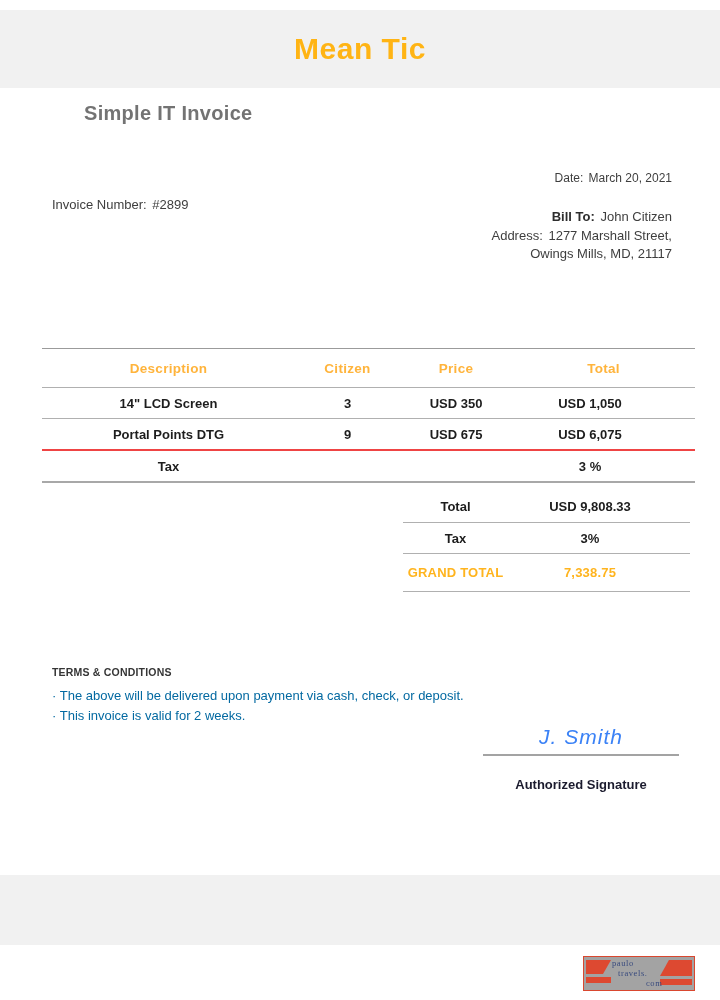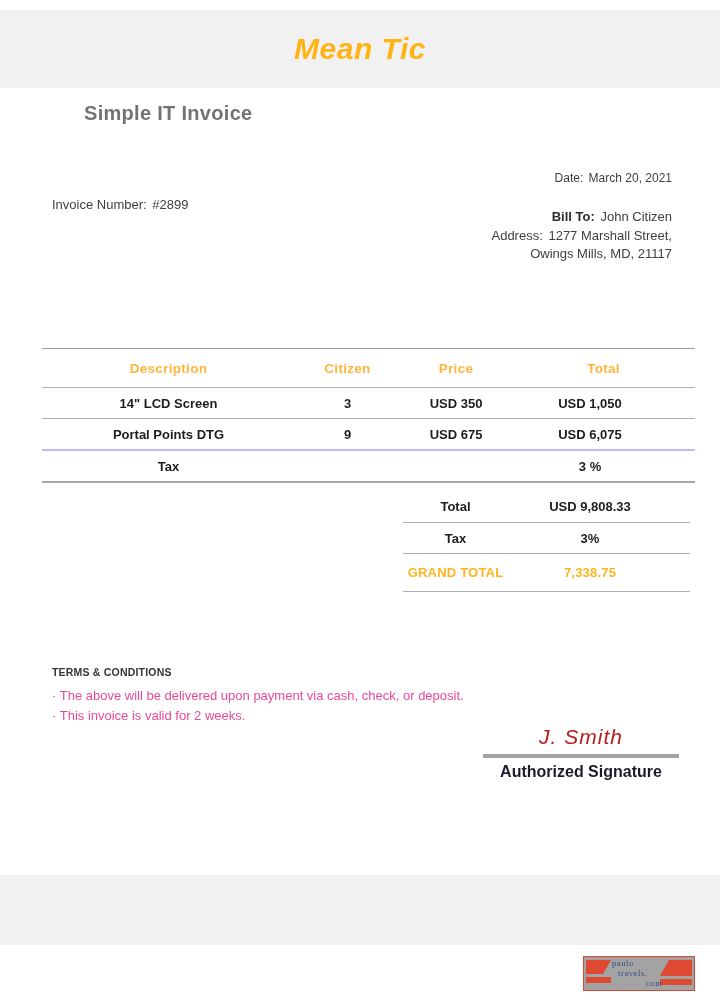--- a/index.html
+++ b/index.html
@@ -11,21 +11,21 @@
     -webkit-font-smoothing:antialiased;
   }
   .page { position:absolute; left:0; top:0; width:720px; height:1000px; }
 
   
   .band-top {
     position:absolute; left:0; top:10px; width:720px; height:78px;
     background:#f1f1f1; display:flex; align-items:center; justify-content:center;
   }
   .brand {
-    font-size:30px; font-weight:700; color:#FFB414; letter-spacing:.5px;font-style:italic;
+    font-size:30px; font-weight:700; color:#FFB414; letter-spacing:.5px;
   }
   .band-bottom {
     position:absolute; left:0; top:875px; width:720px; height:70px; background:#f1f1f1;
   }
 
   .invoice-title {
     position:absolute; left:62px; top:102px;
     font-size:20px; font-weight:700; color:#737373; letter-spacing:.3px;margin-left:22px;
   }
 
@@ -47,47 +47,47 @@
   .grid4 { display:grid; grid-template-columns:253px 105px 112px 183px; align-items:center; }
   .hrow { height:38px; border-bottom:1px solid #b0b0b0; }
   .hcell {
     text-align:center; font-weight:700; font-size:13.5px;
     color:#FFB43C; letter-spacing:.3px;
   }
   .row { height:30px; font-weight:700; font-size:13px; color:#1d1d1d; }
   .row .cell { text-align:center; }
   .cell-total { padding-right:27px; }
   .row-a { border-bottom:1px solid #b0b0b0; }
-  .row-b { border-bottom:2px solid #c4b5fd; }
+  .row-b { border-bottom:2px solid #ef4444; }
   .row-c { border-bottom:2px solid #a8a8a8; }
 
   
   .totals { position:absolute; left:403px; top:490px; width:287px; }
   .trow {
     display:grid; grid-template-columns:105px 182px; align-items:center;
     border-bottom:1px solid #b0b0b0;
     font-weight:700; font-size:13px; color:#1d1d1d;
   }
   .trow div { text-align:center; }
   .trow .tvalue { padding-right:18px; }
   .t0 { height:32px; } .t1 { height:30px; } .t2 { height:37px; }
   .grand { color:#FFB41E; letter-spacing:.2px; }
 
   
   .terms { position:absolute; left:52px; top:666px; }
   .terms-title { font-size:10.5px; font-weight:700; color:#353535; letter-spacing:.2px; margin-bottom:8px; }
-  .terms-line { font-size:13px; color:#ec4899; line-height:20px; }
+  .terms-line { font-size:13px; color:#0369a1; line-height:20px; }
 
   
   .signature { position:absolute; left:483px; top:725px; width:196px; text-align:center; }
   .sig-name {
-    font-style:italic; font-size:21px; font-weight:500; color:#b91c1c;
-    padding-bottom:5px; border-bottom:4px solid #a3a3a3; letter-spacing:1px;
-  }
-  .sig-label { margin-top:5px; font-size:16px; font-weight:700; color:#1b1b2e; }
+    font-style:italic; font-size:21px; font-weight:500; color:#3b82f6;
+    padding-bottom:5px; border-bottom:2px solid #a3a3a3; letter-spacing:1px;
+  }
+  .sig-label { margin-top:21px; font-size:13px; font-weight:700; color:#1b1b2e; }
 
   
   .logo {
     position:absolute; left:583px; top:956px; width:112px; height:35px;
     box-sizing:border-box; background:#a3a3a3; border:1px solid #d9472f;
   }
   .logo .shape { position:absolute; background:#DD4931; }
   .lg-tl { left:2px; top:3px; width:25px; height:14px;
            clip-path:polygon(0 0,100% 0,68% 100%,0 100%); }
   .lg-bl { left:2px; top:20px; width:25px; height:6px; }

